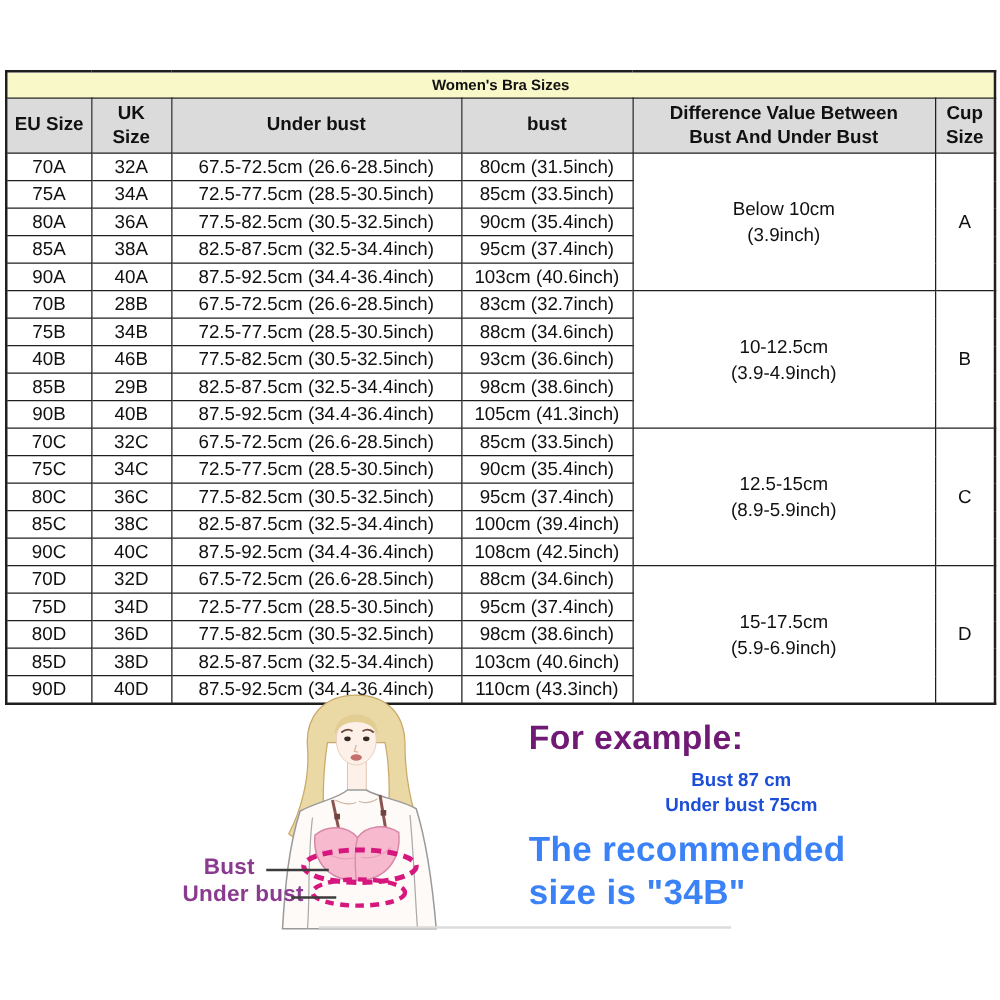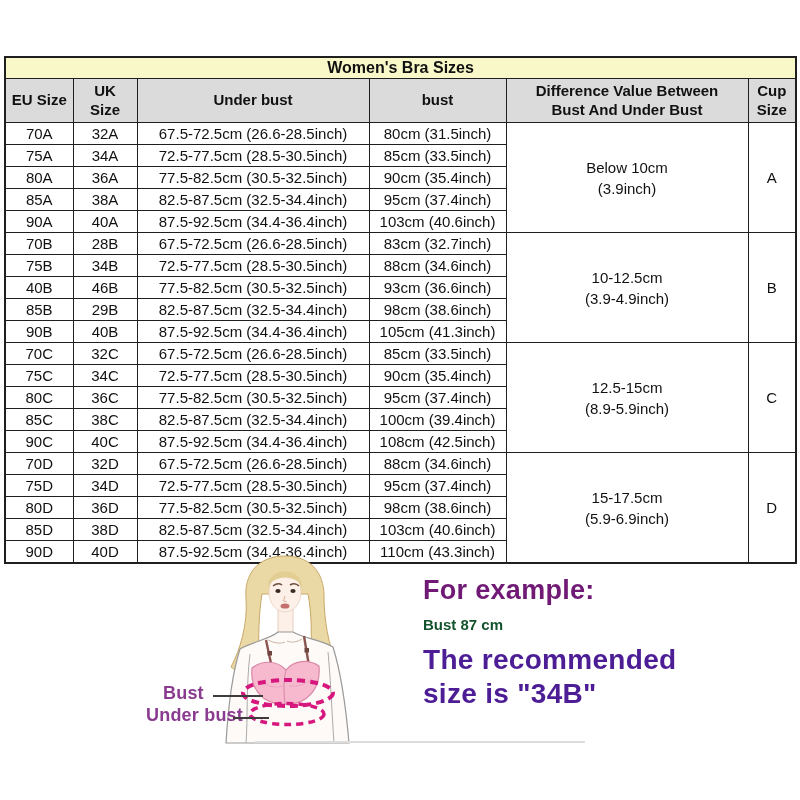--- a/index.html
+++ b/index.html
@@ -10,41 +10,41 @@
   
   table.size-chart{
     position:absolute;left:4px;top:56px;width:791px;
     border-collapse:collapse;table-layout:fixed;
     border:2px solid #1f1f1f;
   }
   table.size-chart th, table.size-chart td{
     border:1px solid #1f1f1f;text-align:center;vertical-align:middle;
     padding:0;white-space:pre-line;overflow:hidden;
   }
-  tr.title-row th{background:#f8f8c9;height:20px;font-size:16px;font-weight:bold;}
+  tr.title-row th{background:#f8f8c9;height:20px;font-size:12px;font-weight:bold;}
   tr.header-row th{background:#dbdbdb;height:43px;font-size:15px;font-weight:bold;line-height:1.25;}
   table.size-chart td{height:21px;font-size:15px;line-height:21px;background:#ffffff;}
   td.difference-cell, td.cup-cell{font-size:15px;line-height:1.3;}
   
   svg.figure{position:absolute;left:138px;top:552px;}
   .photo-edge{position:absolute;left:255px;top:741px;width:330px;height:2px;background:#dcdcdc;}
   .diag-label{
     position:absolute;font-size:18px;font-weight:bold;color:#8a3b8f;
     letter-spacing:0.2px;
   }
   .bust-label{left:163px;top:683px;}
   .underbust-label{left:146px;top:705px;}
   .arrow-line{position:absolute;height:2px;background:#3c3c3c;}
   .bust-arrow{left:213px;top:695px;width:50px;}
   .underbust-arrow{left:233px;top:717px;width:36px;}
   
   .example{position:absolute;left:423px;top:575px;width:340px;}
   .ex-heading{font-size:27px;font-weight:bold;color:#701a75;letter-spacing:0.3px;}
-  .ex-meas{margin-top:9px;font-size:15px;font-weight:bold;color:#14532d;line-height:20px;}
-  .ex-recommend{margin-top:8px;font-size:28px;font-weight:bold;color:#4c1d95;line-height:34px;letter-spacing:0.3px;}
+  .ex-meas{margin-top:9px;font-size:15px;font-weight:bold;color:#1d4ed8;line-height:20px;text-align:center;}
+  .ex-recommend{margin-top:8px;font-size:28px;font-weight:bold;color:#3b82f6;line-height:34px;letter-spacing:0.3px;}
 </style>
 </head>
 <body>
 
 <table class="size-chart">
   <colgroup>
     <col style="width:68px">
       <col style="width:64px">
       <col style="width:232px">
     <col style="width:137px">
@@ -247,18 +247,19 @@
 
 <div class="diag-label bust-label">Bust</div>
 <div class="arrow-line bust-arrow"></div>
 <div class="diag-label underbust-label">Under bust</div>
 <div class="arrow-line underbust-arrow"></div>
 
 <div class="example">
   <div class="ex-heading">For example:</div>
   <div class="ex-meas">
     <div>Bust 87 cm</div>
+    <div>Under bust 75cm</div>
   </div>
   <div class="ex-recommend">
     <div>The recommended</div>
     <div>size is "34B"</div>
   </div>
 </div>
 
 </body></html>

